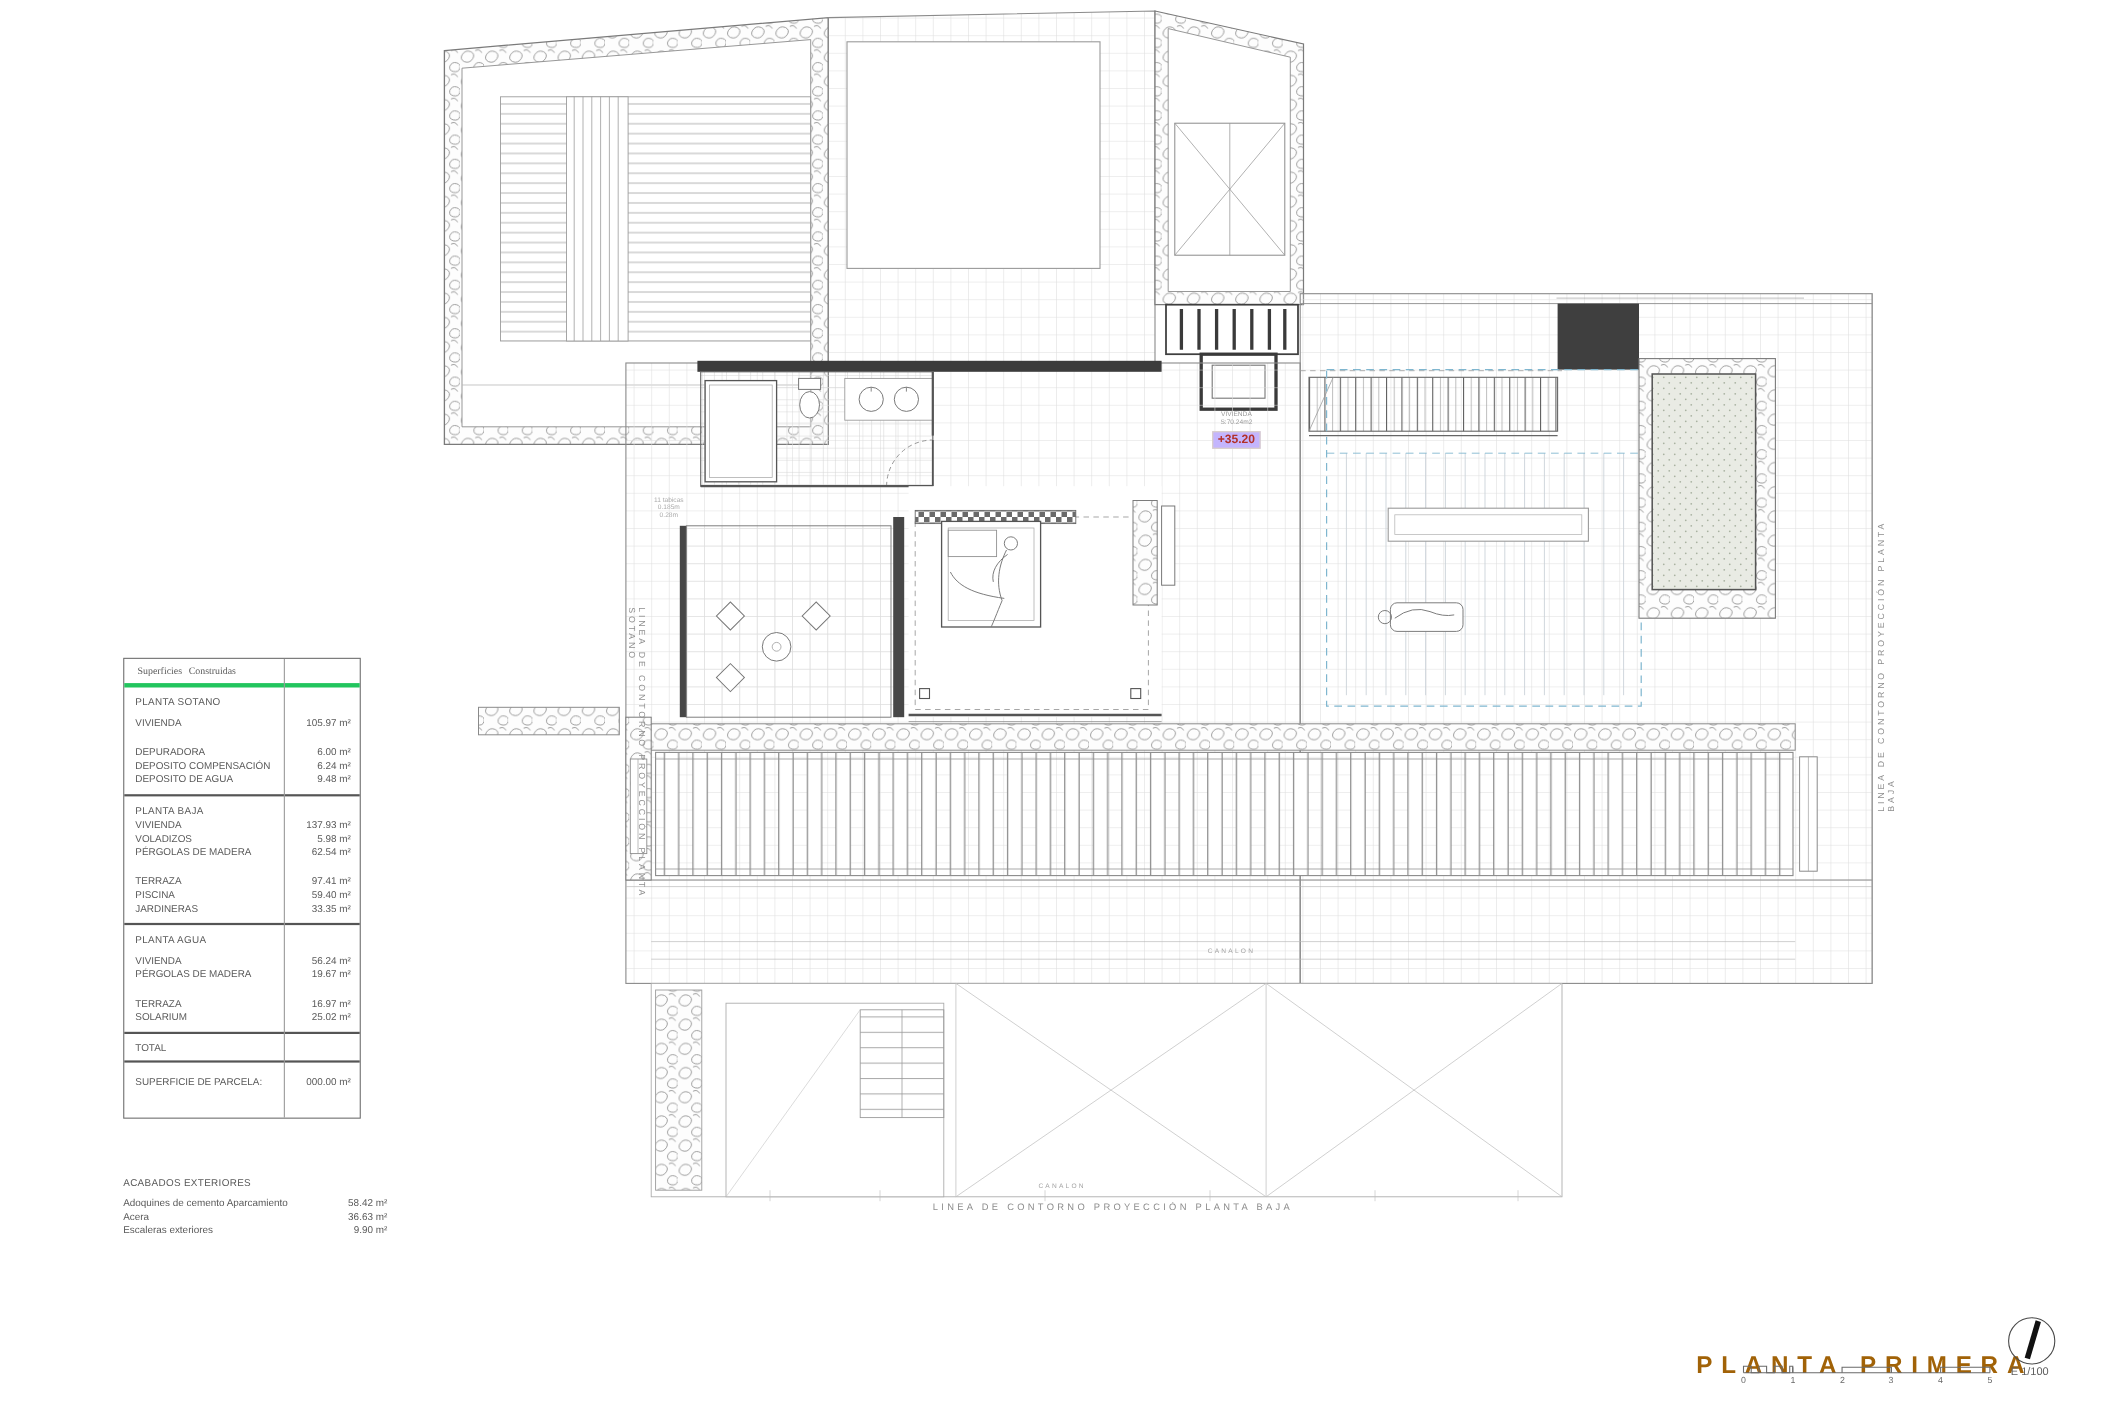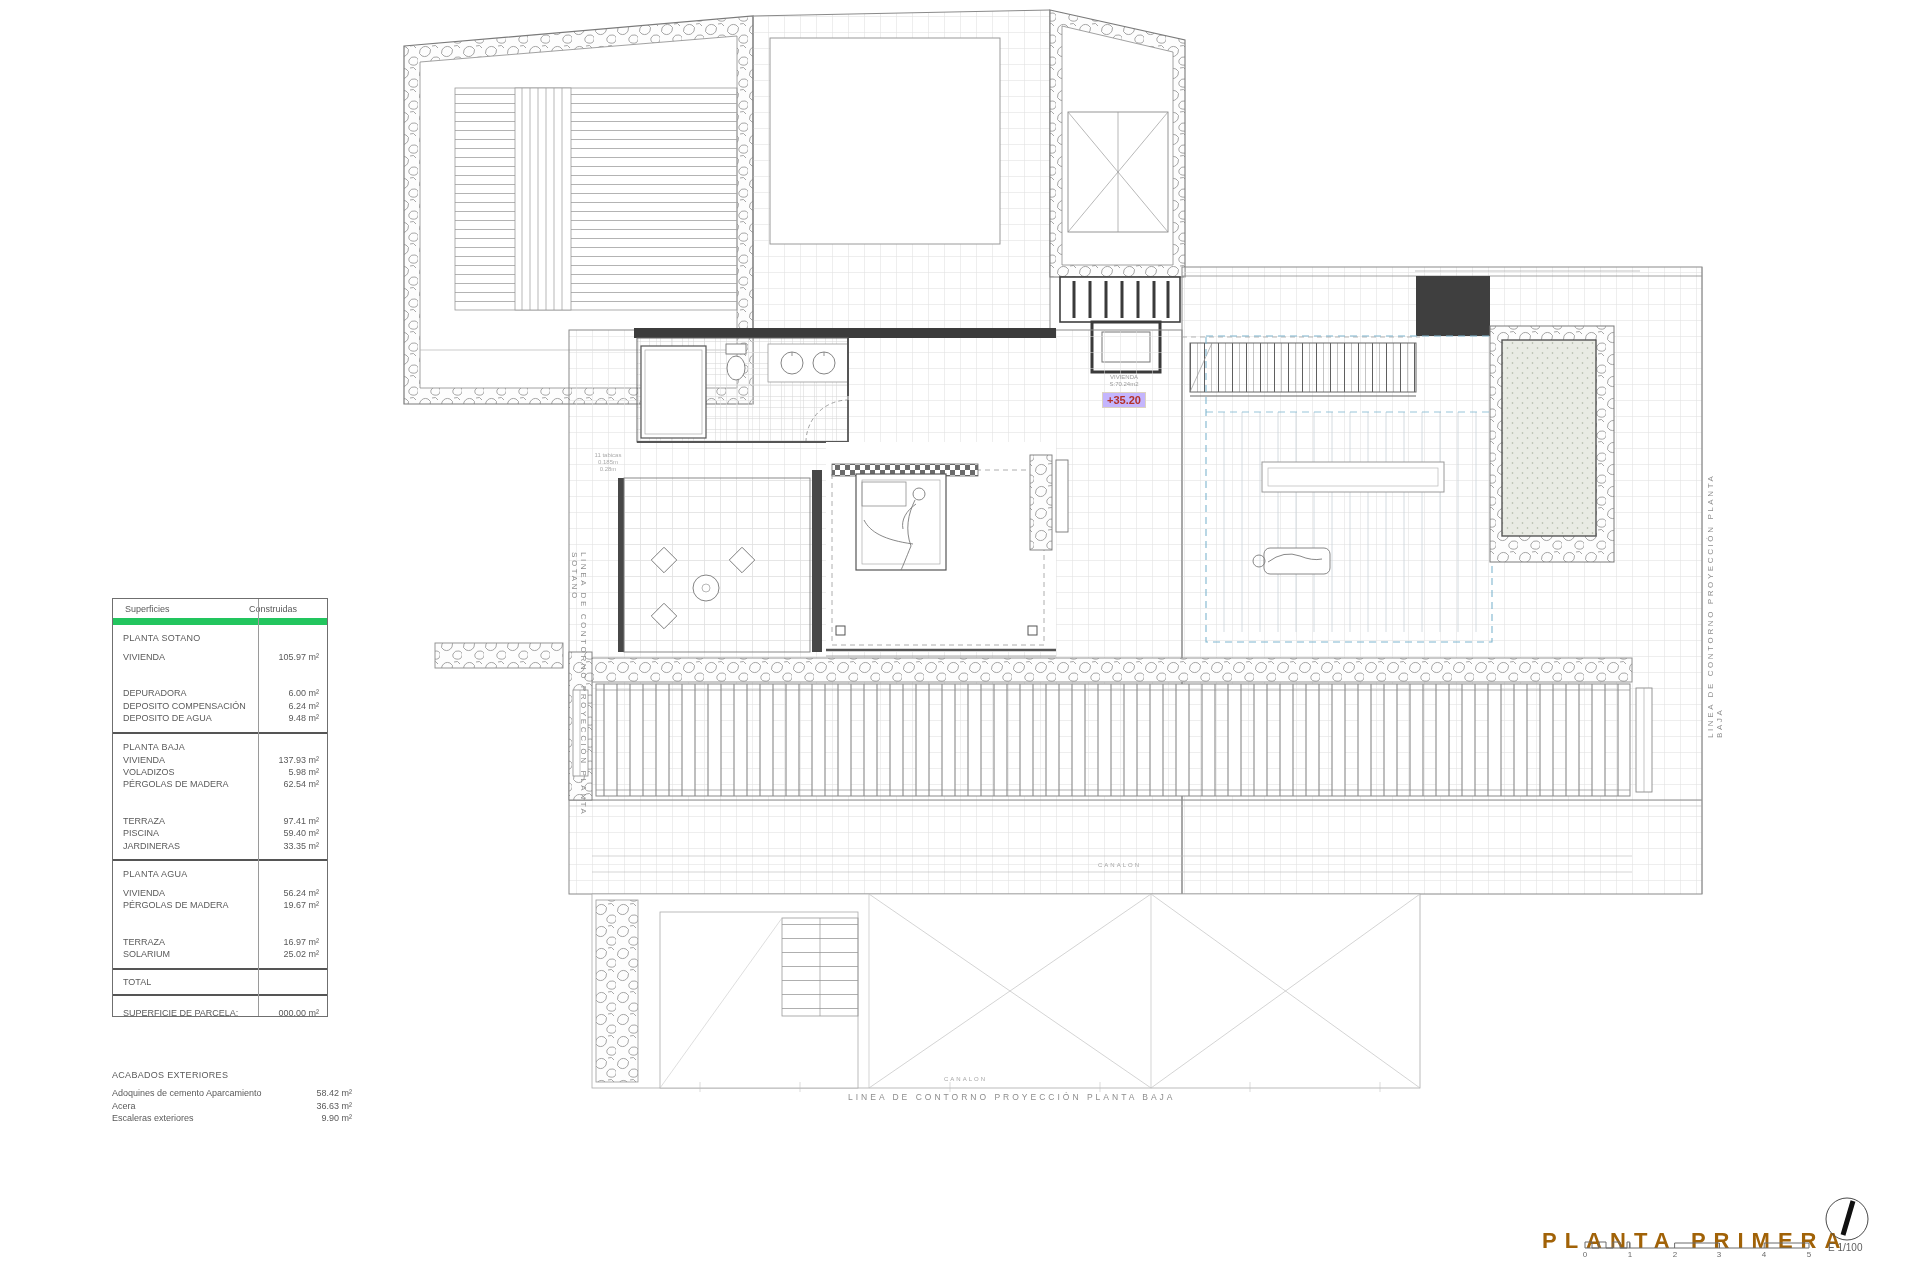--- a/index.html
+++ b/index.html
@@ -4,29 +4,29 @@
 <style>
   html,body{margin:0;padding:0;background:#fff;}
   body{width:1920px;height:1280px;position:relative;overflow:hidden;
        font-family:"Liberation Sans",sans-serif;color:#4a4a4a;}
   .abs{position:absolute;}
 
   
   .panel{left:112px;top:598px;width:216px;height:419px;border:1px solid #6f6f6f;
          background:#fff;font-size:9px;color:#5a5a5a;box-sizing:border-box;}
   .panel .vdiv{position:absolute;left:145px;top:0;bottom:0;width:1px;background:#9a9a9a;}
-  .thead{display:flex;justify-content:space-between;align-items:center;height:26px;
-         border-bottom:7px solid #22c55e;padding:0 14px 0 12px;box-sizing:border-box;}
+  .thead{display:flex;justify-content:flex-start;align-items:center;height:26px;
+         border-bottom:4px solid #22c55e;padding:0 14px 0 12px;box-sizing:border-box;font-family:Liberation Serif, serif;}
   .thead span:last-child{width:64px;text-align:left;padding-left:6px;}
   .sec{padding:5px 0 7px;border-bottom:2px solid #555;}
   .sec:last-of-type{border-bottom:none;}
   .sec .title{padding:3px 10px 2px;letter-spacing:.3px;}
   .row{display:flex;justify-content:space-between;padding:0 8px 0 10px;line-height:12.4px;}
   .row .v{width:64px;text-align:right;white-space:nowrap;}
-  .gap6{margin-top:6px;} .gap14{margin-top:24px;align-items:flex-end;}
+  .gap6{margin-top:6px;} .gap14{margin-top:14px;align-items:flex-end;}
   .totalrow{border-top:2px solid #555;border-bottom:2px solid #555;
             padding:6px 10px;line-height:12px;}
   .parcelrow{display:flex;justify-content:space-between;padding:12px 8px 12px 10px;}
   .parcelrow .v{width:64px;text-align:right;}
 
   .acabados{left:112px;top:1026px;width:240px;font-size:9px;color:#5a5a5a;margin-top:44px;}
   .acabados .atitle{margin-bottom:7px;letter-spacing:.3px;}
   .acabados .row{padding:0;line-height:12.5px;}
   .acabados .v{width:52px;text-align:right;}
 

